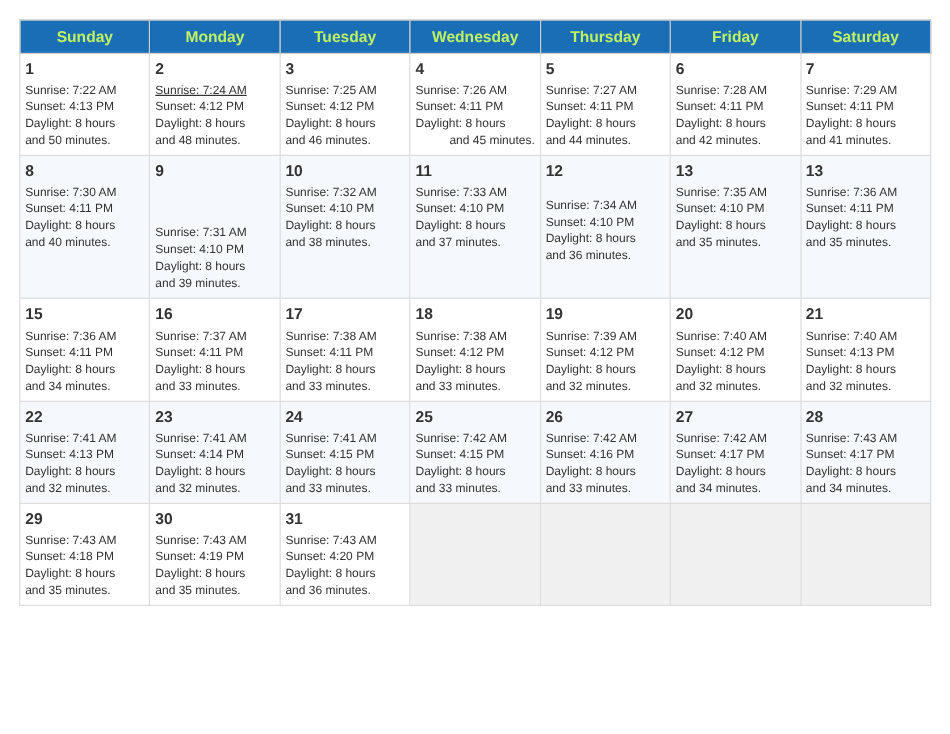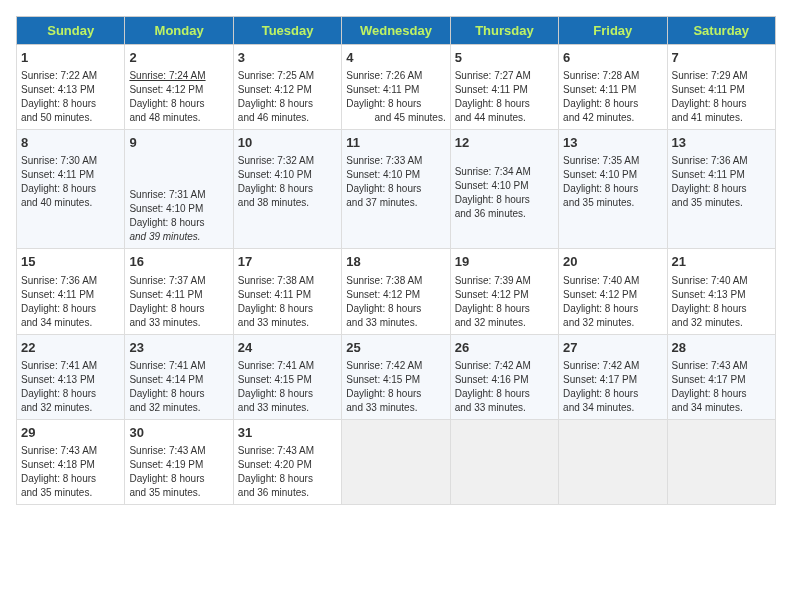--- a/index.html
+++ b/index.html
@@ -163,21 +163,21 @@
             <span style="display: block;">Sunrise: 7:30 AM</span>
             <span style="display: block;">Sunset: 4:11 PM</span>
             <span style="display: block;">Daylight: 8 hours</span>
             <span style="display: block;">and 40 minutes.</span>
           </td>
           <td>
             <span class="day-num">9</span>
             <span style="display: block; margin-top: 36px;">Sunrise: 7:31 AM</span>
             <span style="display: block;">Sunset: 4:10 PM</span>
             <span style="display: block;">Daylight: 8 hours</span>
-            <span style="display: block; font-style: italic;">and 39 minutes.</span>
+            <span style="display: block;">and 39 minutes.</span>
           </td>
           <td>
             <span class="day-num">10</span>
             <span style="display: block;">Sunrise: 7:32 AM</span>
             <span style="display: block;">Sunset: 4:10 PM</span>
             <span style="display: block;">Daylight: 8 hours</span>
             <span style="display: block;">and 38 minutes.</span>
           </td>
           <td>
             <span class="day-num">11</span>

